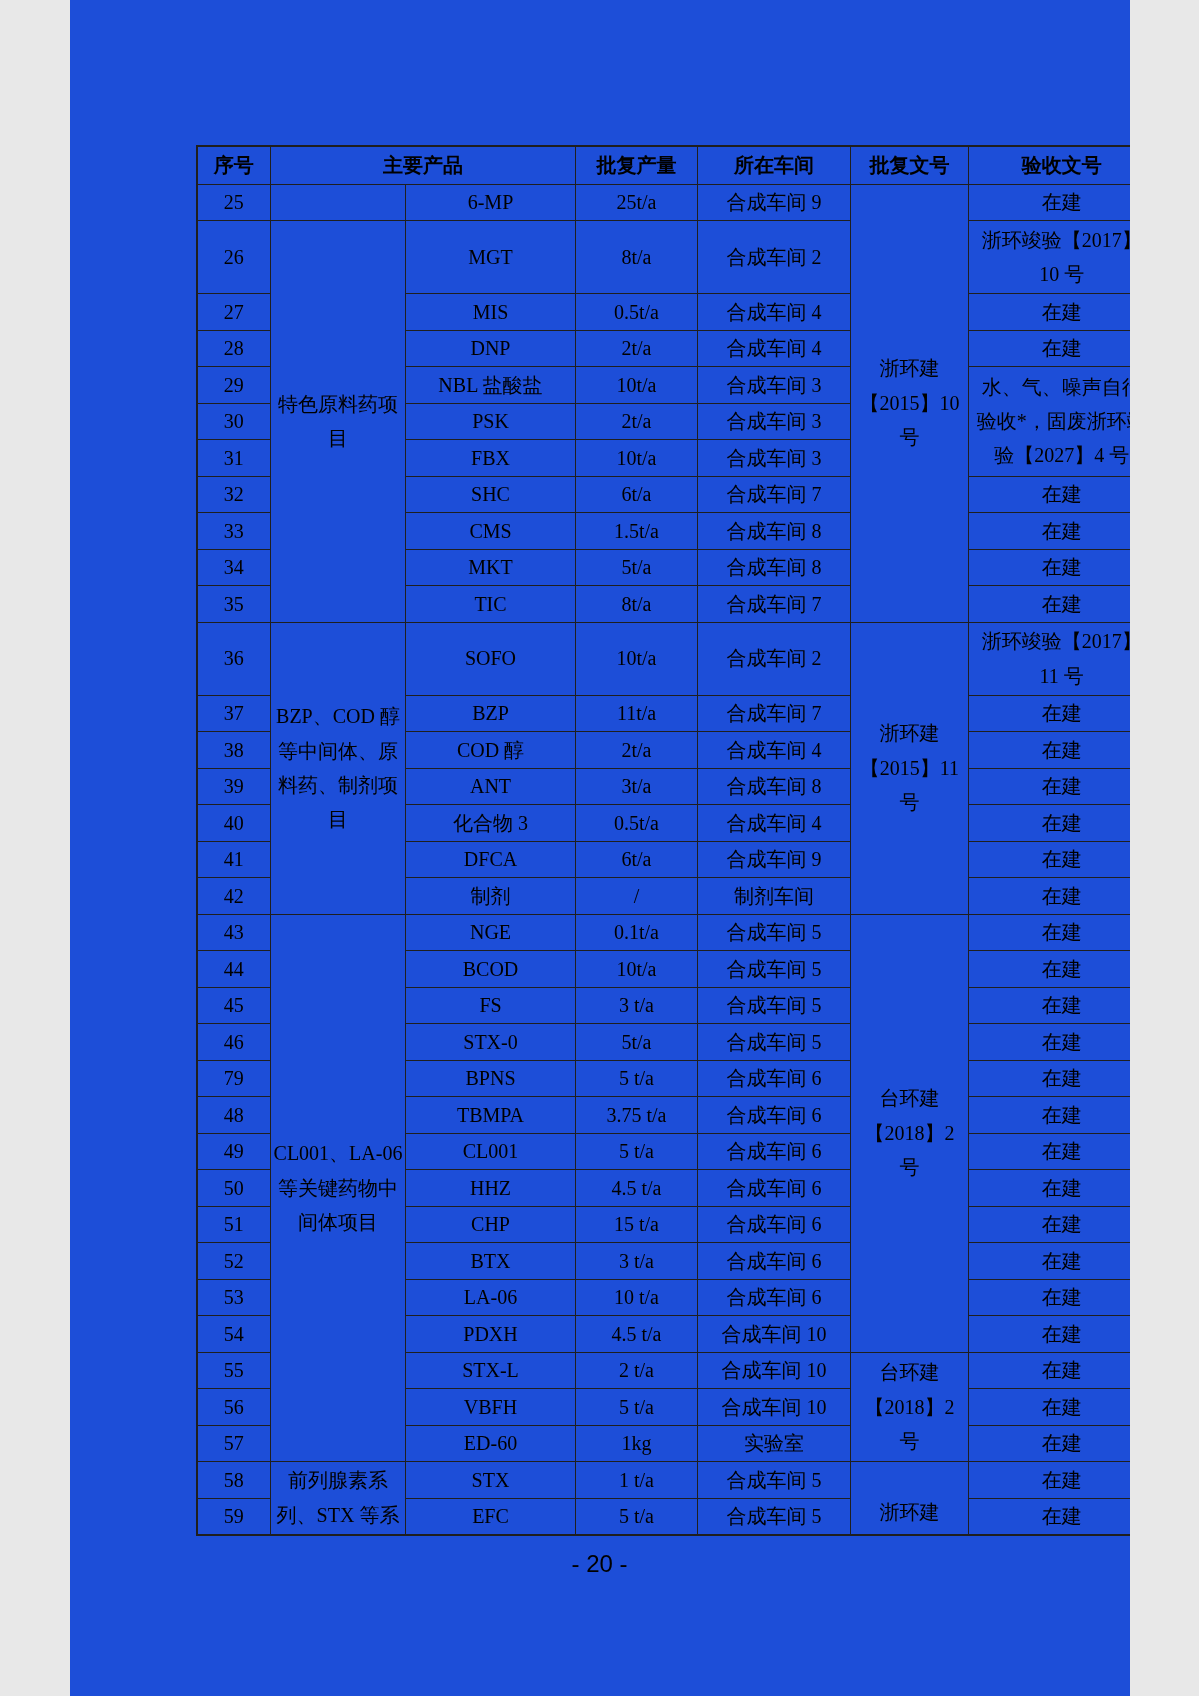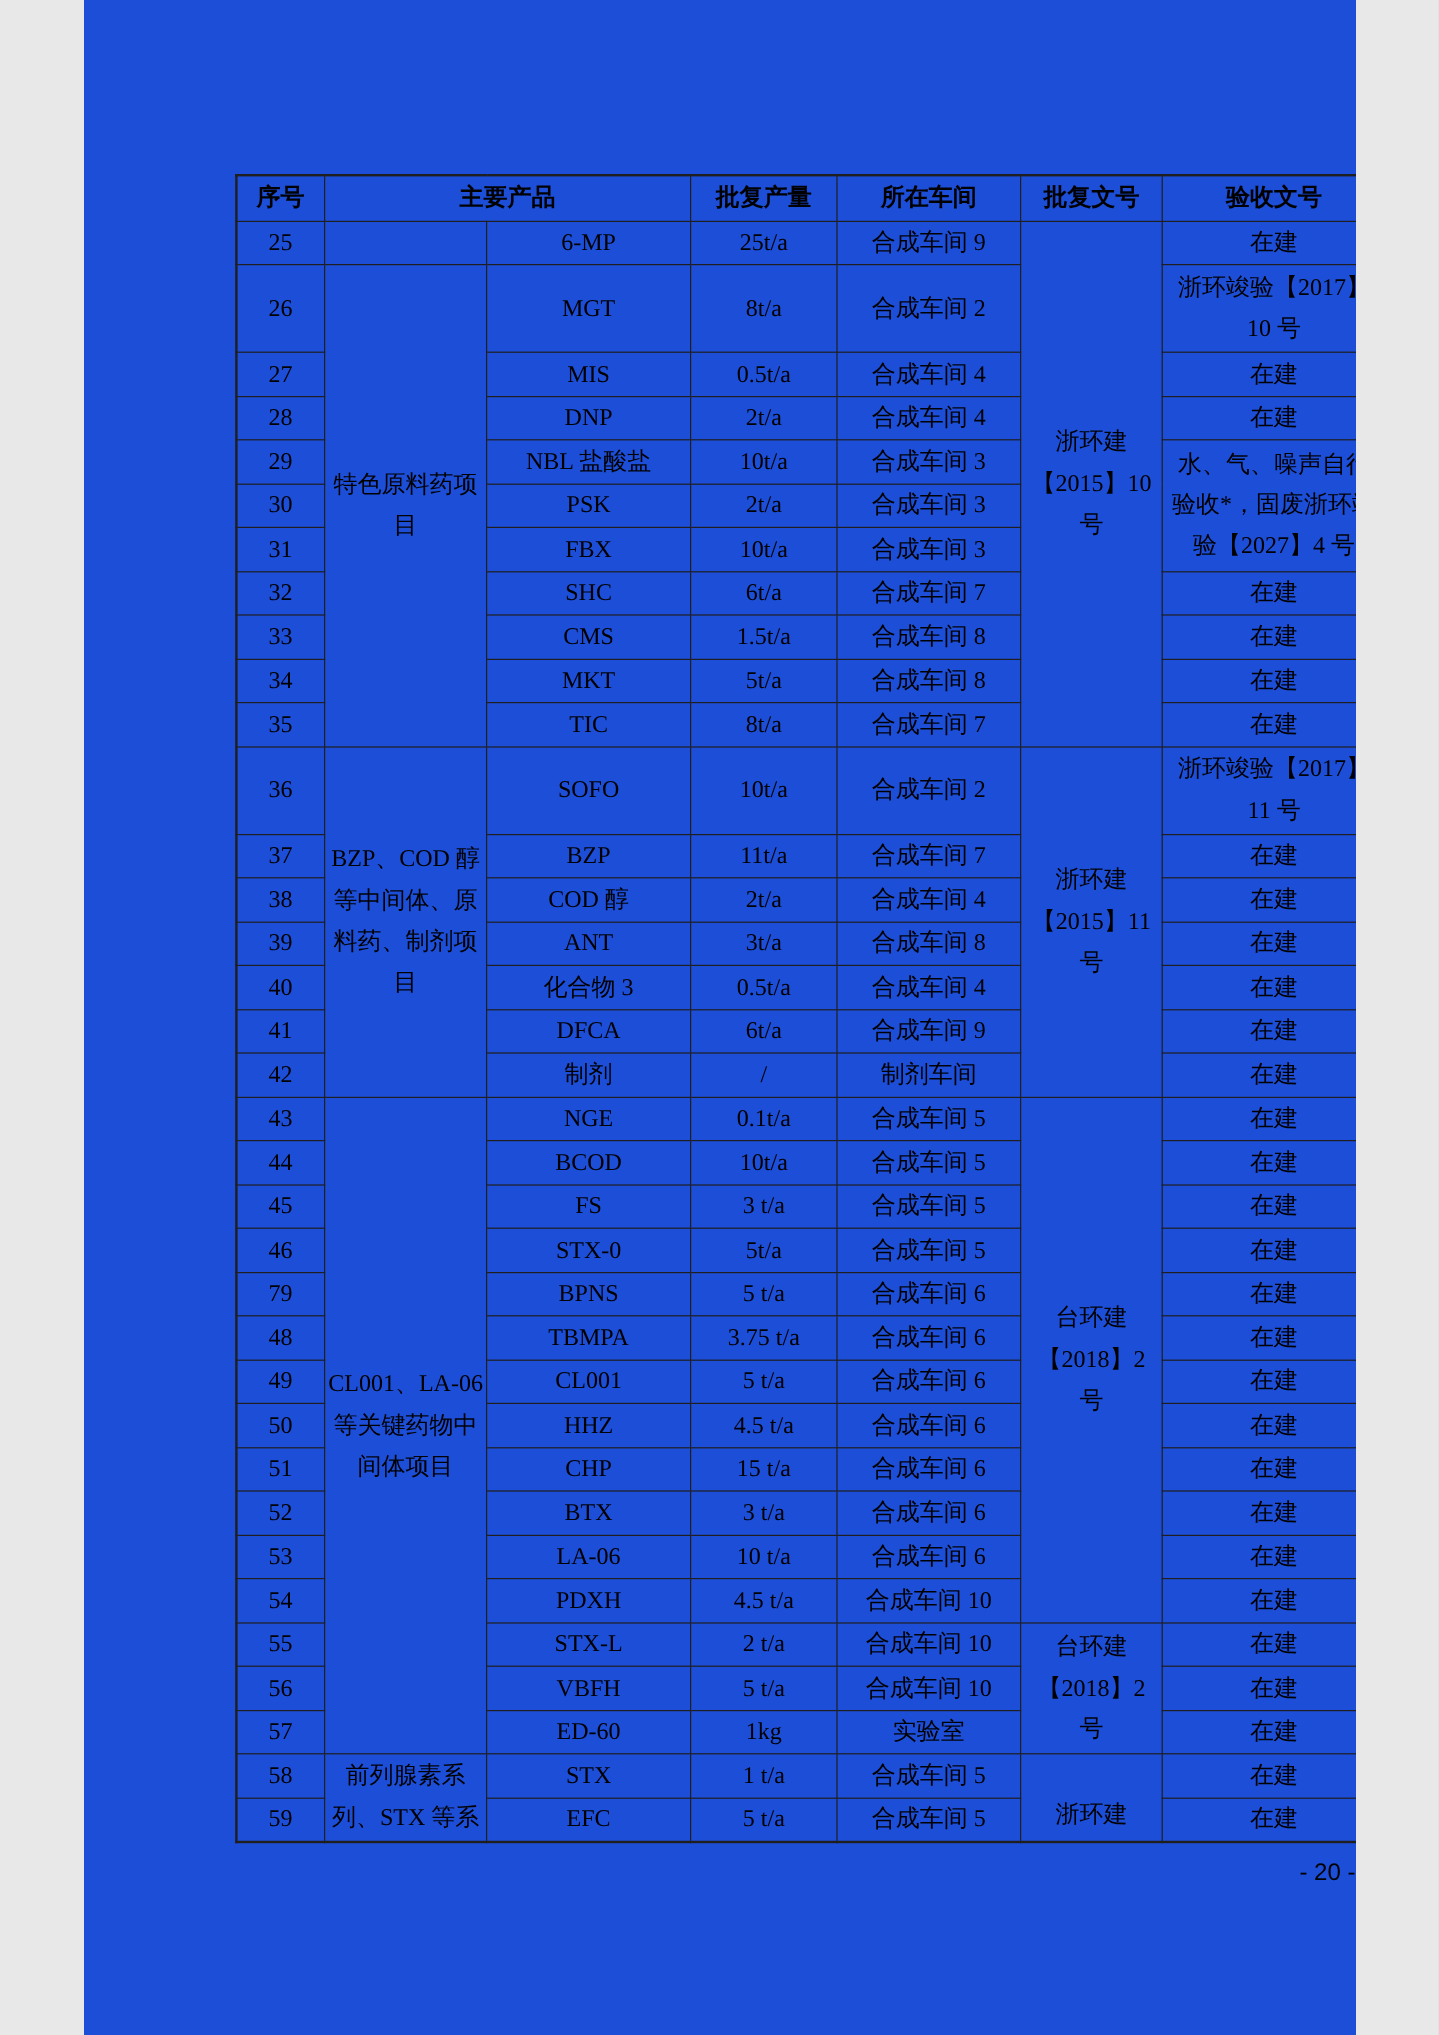--- a/index.html
+++ b/index.html
@@ -32,23 +32,23 @@
     overflow:hidden;
   }
   .doc-table th{font-weight:bold;}
   tr.hrow{height:38px;}
   tr.r{height:36.5px;margin-top:40px;}
   tr.dbl{height:73px;}
   td.vb{vertical-align:bottom;padding-bottom:4px;}
   .footer{
     position:absolute;
     left:0;top:1550px;width:100%;
-    text-align:right;
+    text-align:center;
     font-family:"Liberation Sans","DejaVu Sans",sans-serif;
-    font-size:20px;
+    font-size:24px;
   }
 </style>
 </head>
 <body>
 
 <div class="page">
   <table class="doc-table">
     <colgroup>
       <col style="width:74px">
         <col style="width:135px">

